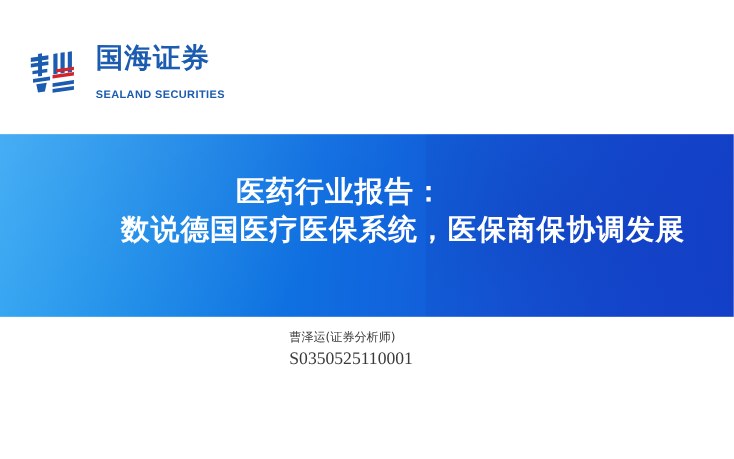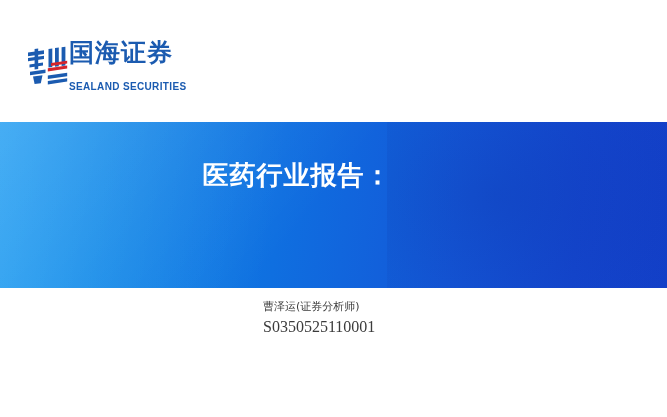--- a/index.html
+++ b/index.html
@@ -23,21 +23,21 @@
     width: 667px;
     height: 122px;
     background: #ffffff;
   }
   .logo-block {
     position: absolute;
     left: 27px;
     top: 40px;
     display: flex;
     align-items: center;
-    gap: 0;
+    gap: 18px;
   }
   .logo-mark {
     width: 42px;
     height: 42px;
     flex: 0 0 auto;
     display: block;
   }
   .logo-text {
     display: flex;
     flex-direction: column;
@@ -110,21 +110,21 @@
 
   .title-wrap {
     position: absolute;
     left: 0;
     top: 0;
     width: 667px;
     height: 166px;
   }
   .title-line1 {
     position: absolute;
-    left: 4px;
+    left: 16px;
     top: 39px;
     width: 586px;
     text-align: center;
     font-family: "DejaVu Sans", "Liberation Sans", sans-serif;
     font-size: 26px;
     font-weight: 700;
     color: #ffffff;
     letter-spacing: 1px;
     line-height: 1.15;
     white-space: nowrap;
@@ -200,20 +200,21 @@
       <div class="logo-en">SEALAND SECURITIES</div>
     </div>
   </div>
 </div>
 
 <div class="banner">
   <div class="banner-streak"></div>
   <div class="banner-streak2"></div>
   <div class="title-wrap">
     <div class="title-line1">医药行业报告：</div>
+    <div class="title-line2">数说德国医疗医保系统，医保商保协调发展</div>
   </div>
 </div>
 
 <div class="analysts">
   <div class="analyst-col">
     <div class="analyst-name">曹泽运(证券分析师)</div>
     <div class="analyst-id">S0350525110001</div>
   </div>
 </div>
 

